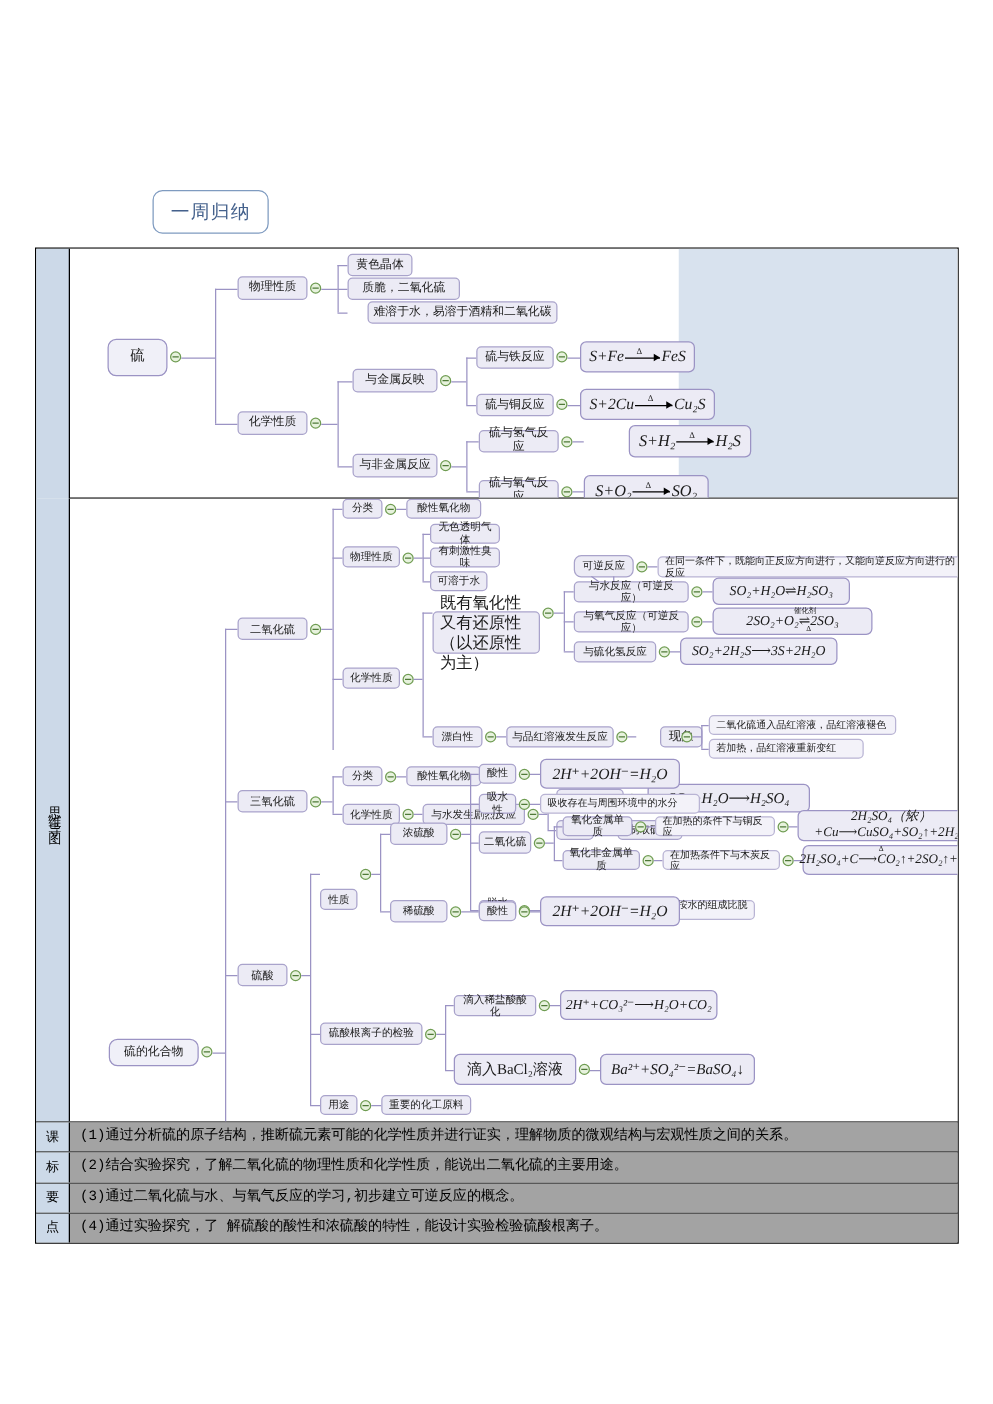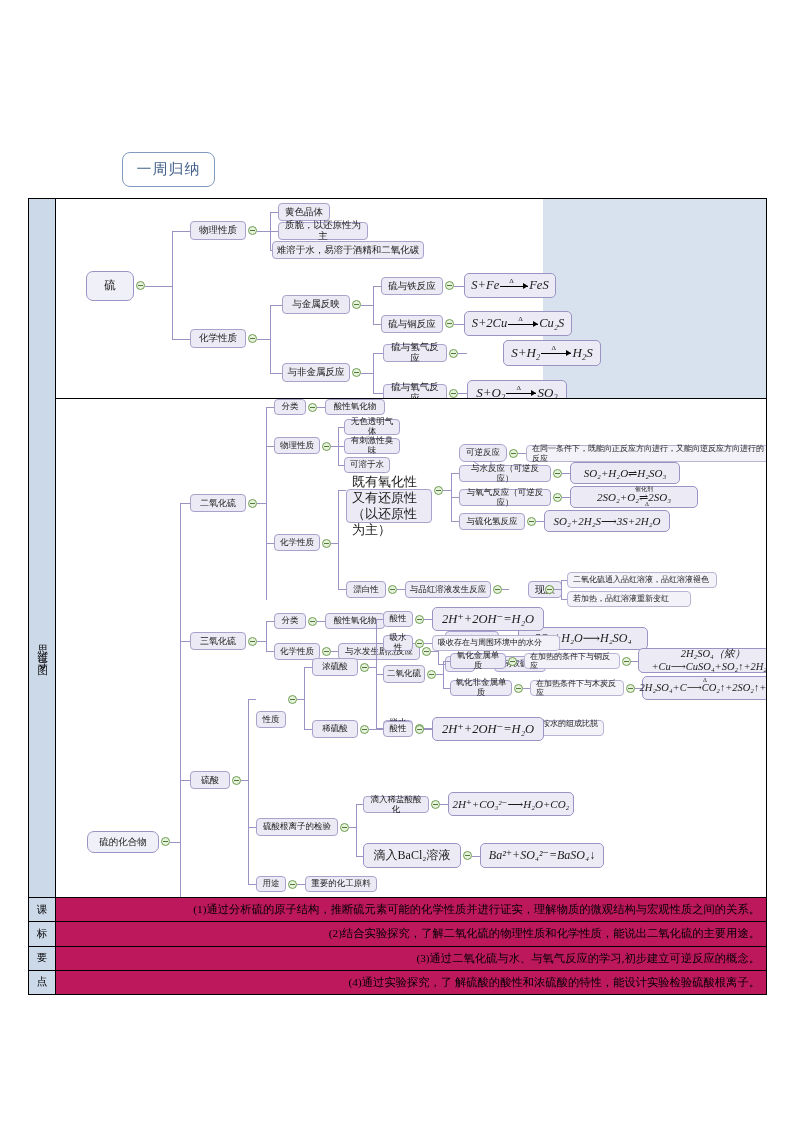--- a/index.html
+++ b/index.html
@@ -26,22 +26,22 @@
   .rcell{flex:1;position:relative;box-sizing:border-box;}
 
   
   #mapTop{height:200px;background:#fff;overflow:hidden;border-bottom:1px solid #000;}
   #mapTop .bluepanel{position:absolute;left:487px;top:0;right:0;bottom:0;background:#d8e2ee;}
   #mapBot{height:498px;background:#fff;overflow:hidden;}
 
   
   .srow{display:flex;border-top:1px solid #000;}
   .srow .lcell{background:#ccd9e8;font-size:10.5px;font-family:"Liberation Serif","DejaVu Serif",serif;}
-  .scell{flex:1;background:#be185d;box-sizing:border-box;padding:4px 6px 4px 8px;
-         font-size:11.3px;line-height:1.35;font-family:Liberation Serif, serif;text-align:right;}
+  .scell{flex:1;background:#a3a3a3;box-sizing:border-box;padding:4px 6px 4px 8px;
+         font-size:11.3px;line-height:1.35;font-family:Liberation Mono, monospace;}
 
   
   .node{position:absolute;box-sizing:border-box;background:#ecebf5;border:1px solid #a9a3cb;
         border-radius:4px;display:flex;align-items:center;justify-content:center;
         text-align:center;font-family:"Liberation Serif","DejaVu Serif",serif;color:#1a1a1a;
         padding:0 3px;line-height:1.15;}
   .node.root{background:#f0f0f8;border-color:#9b93c4;border-radius:7px;}
   .node.eq{background:#ecebf5;border-color:#9b93c4;border-radius:5px;
            font-family:"Liberation Serif","DejaVu Serif",serif;font-style:italic;}
   .node.plain{background:#f3f2f9;border-color:#b9b4d4;}
@@ -81,23 +81,23 @@
 
         <div class="ln lnh" style="left:116px;top:32px;width:18px;"></div>
         <div class="node" style="left:134px;top:22px;width:56px;height:19px;font-size:9.5px;">物理性质</div>
         <div class="hnd" style="left:192px;top:27px;"></div>
         <div class="ln lnh" style="left:201px;top:32px;width:13px;"></div>
         <div class="ln lnv" style="left:214px;top:13px;height:38px;"></div>
 
         <div class="ln lnh" style="left:214px;top:13px;width:8px;"></div>
         <div class="node" style="left:222px;top:4px;width:52px;height:18px;font-size:9.5px;">黄色晶体</div>
         <div class="ln lnh" style="left:214px;top:32px;width:8px;"></div>
-        <div class="node" style="left:222px;top:23px;width:90px;height:18px;font-size:9.5px;">质脆，以还原性为主</div>
+        <div class="node" style="left:222px;top:23px;width:90px;height:18px;font-size:9.5px;">质脆，二氧化硫</div>
         <div class="ln lnh" style="left:214px;top:51px;width:8px;"></div>
-        <div class="node" style="left:216px;top:42px;width:152px;height:18px;font-size:9.5px;text-align:right;">难溶于水，易溶于酒精和二氧化碳</div>
+        <div class="node" style="left:238px;top:42px;width:152px;height:18px;font-size:9.5px;text-align:right;">难溶于水，易溶于酒精和二氧化碳</div>
 
         <div class="ln lnh" style="left:116px;top:140px;width:18px;"></div>
         <div class="node" style="left:134px;top:130px;width:56px;height:19px;font-size:9.5px;">化学性质</div>
         <div class="hnd" style="left:192px;top:135px;"></div>
         <div class="ln lnh" style="left:201px;top:140px;width:13px;"></div>
         <div class="ln lnv" style="left:214px;top:106px;height:68px;"></div>
 
         <div class="ln lnh" style="left:214px;top:106px;width:12px;"></div>
         <div class="node" style="left:226px;top:96px;width:68px;height:19px;font-size:9.5px;">与金属反映</div>
         <div class="hnd" style="left:296px;top:101px;"></div>

